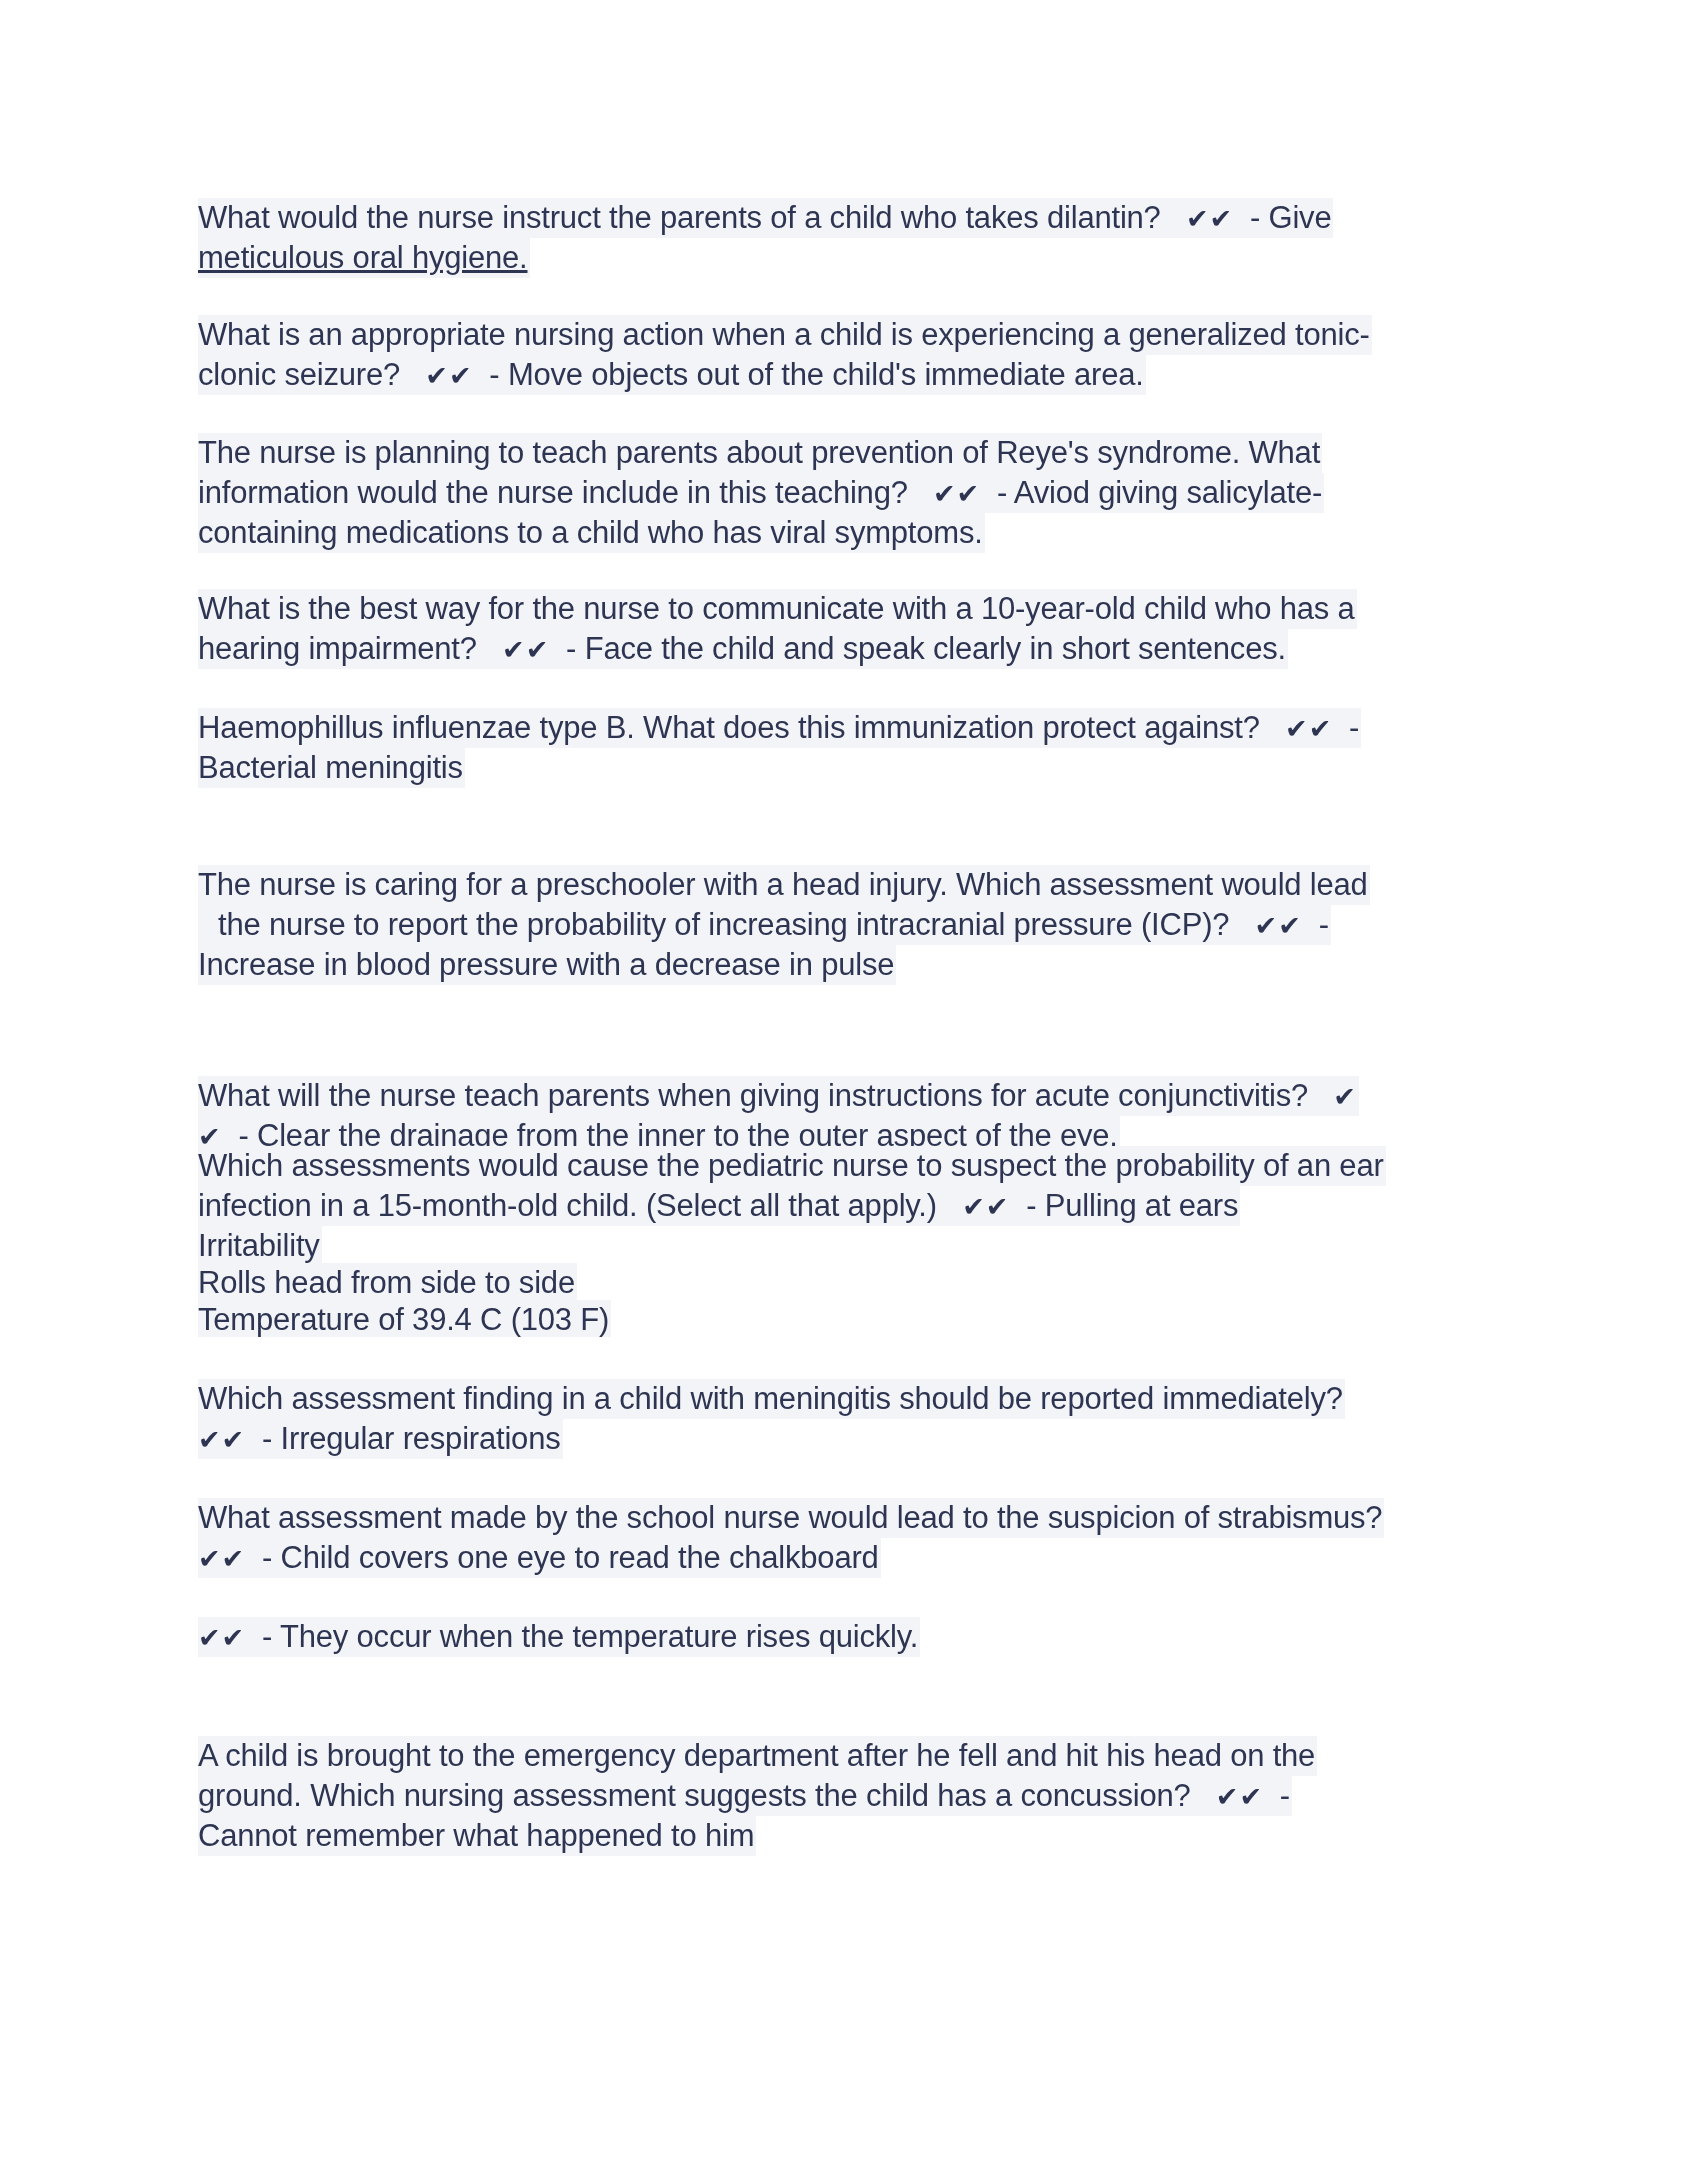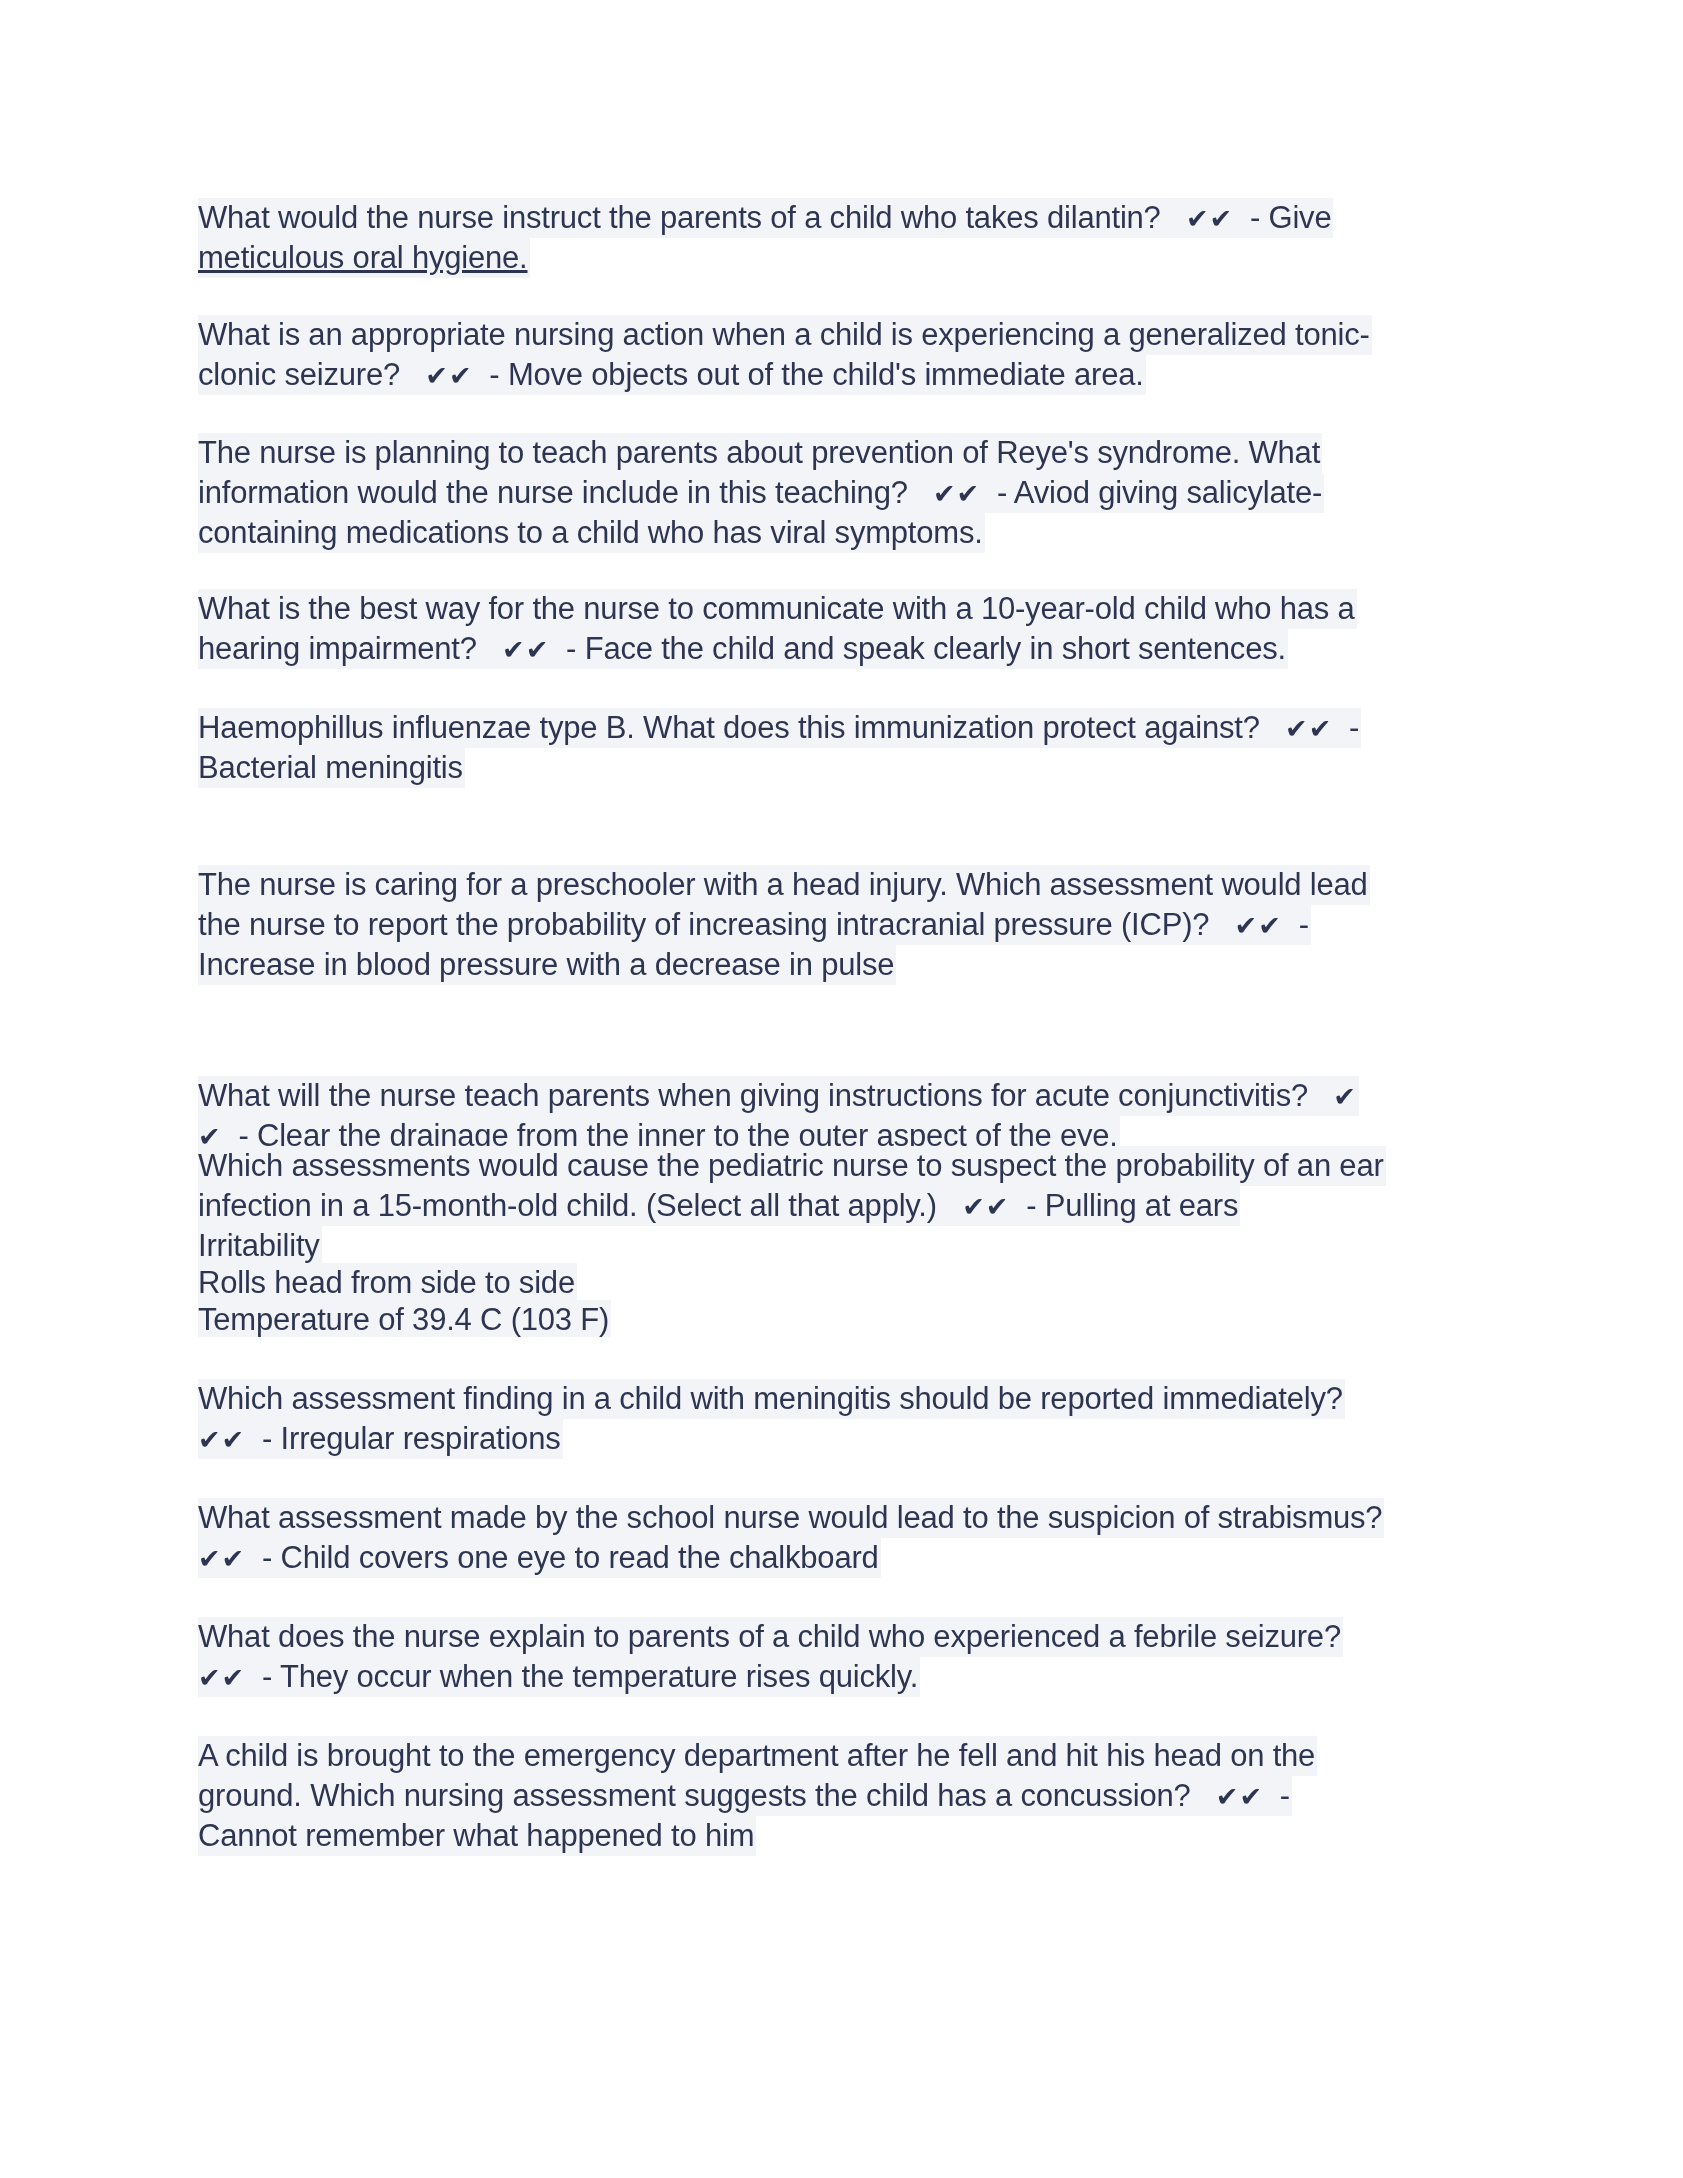--- a/index.html
+++ b/index.html
@@ -45,21 +45,21 @@
     <span class="line"><span class="hl"><span style="white-space: pre;">hearing impairment?   </span><span class="check" style="white-space: pre;">✔✔</span><span style="white-space: pre; text-align: right;">  - Face the child and speak clearly in short sentences.</span></span></span>
   </div>
 
   <div class="qa" style="top:708px">
     <span class="line"><span class="hl"><span style="white-space: pre;">Haemophillus influenzae type B. What does this immunization protect against?   </span><span class="check" style="white-space: pre;">✔✔</span><span style="white-space: pre;">  -</span></span></span>
     <span class="line"><span class="hl"><span style="white-space: pre;">Bacterial meningitis</span></span></span>
   </div>
 
   <div class="qa" style="top:865px">
     <span class="line"><span class="hl"><span style="white-space: pre;">The nurse is caring for a preschooler with a head injury. Which assessment would lead</span></span></span>
-    <span class="line"><span class="hl"><span style="white-space: pre;">the nurse to report the probability of increasing intracranial pressure (ICP)?   </span><span class="check" style="white-space: pre;">✔✔</span><span style="white-space: pre;">  -</span></span></span>
+    <span class="line"><span class="hl"><span style="white-space: pre; margin-left: 20px;">the nurse to report the probability of increasing intracranial pressure (ICP)?   </span><span class="check" style="white-space: pre;">✔✔</span><span style="white-space: pre;">  -</span></span></span>
     <span class="line"><span class="hl"><span style="white-space: pre;">Increase in blood pressure with a decrease in pulse</span></span></span>
   </div>
 
   <div class="qa" style="top:1076px">
     <span class="line"><span class="hl"><span style="white-space: pre;">What will the nurse teach parents when giving instructions for acute conjunctivitis?   </span><span class="check" style="white-space: pre;">✔</span></span></span>
     <span class="line"><span class="hl"><span class="check" style="white-space: pre;">✔</span><span style="white-space: pre;">  - Clear the drainage from the inner to the outer aspect of the eye.</span></span></span>
   </div>
 
   <div class="qa" style="top:1146px">
     <span class="line"><span class="hl"><span style="white-space: pre;">Which assessments would cause the pediatric nurse to suspect the probability of an ear</span></span></span>
@@ -73,21 +73,20 @@
     <span class="line"><span class="hl"><span style="white-space: pre;">Which assessment finding in a child with meningitis should be reported immediately?</span></span></span>
     <span class="line"><span class="hl"><span class="check" style="white-space: pre;">✔✔</span><span style="white-space: pre;">  - Irregular respirations</span></span></span>
   </div>
 
   <div class="qa" style="top:1498px">
     <span class="line"><span class="hl"><span style="white-space: pre;">What assessment made by the school nurse would lead to the suspicion of strabismus?</span></span></span>
     <span class="line"><span class="hl"><span class="check" style="white-space: pre;">✔✔</span><span style="white-space: pre;">  - Child covers one eye to read the chalkboard</span></span></span>
   </div>
 
   <div class="qa" style="top:1617px">
-    <span class="line"><span class="hl"><span style="white-space: pre;">What does the nurse explain to parents of a child who experienced a febrile seizure?</span></span></span>
     <span class="line"><span class="hl"><span class="check" style="white-space: pre;">✔✔</span><span style="white-space: pre;">  - They occur when the temperature rises quickly.</span></span></span>
   </div>
 
   <div class="qa" style="top:1736px">
     <span class="line"><span class="hl"><span style="white-space: pre; text-align: center;">A child is brought to the emergency department after he fell and hit his head on the</span></span></span>
     <span class="line"><span class="hl"><span style="white-space: pre;">ground. Which nursing assessment suggests the child has a concussion?   </span><span class="check" style="white-space: pre;">✔✔</span><span style="white-space: pre;">  -</span></span></span>
     <span class="line"><span class="hl"><span style="white-space: pre; margin-top: 44px;">Cannot remember what happened to him</span></span></span>
   </div>
 
 </div>

